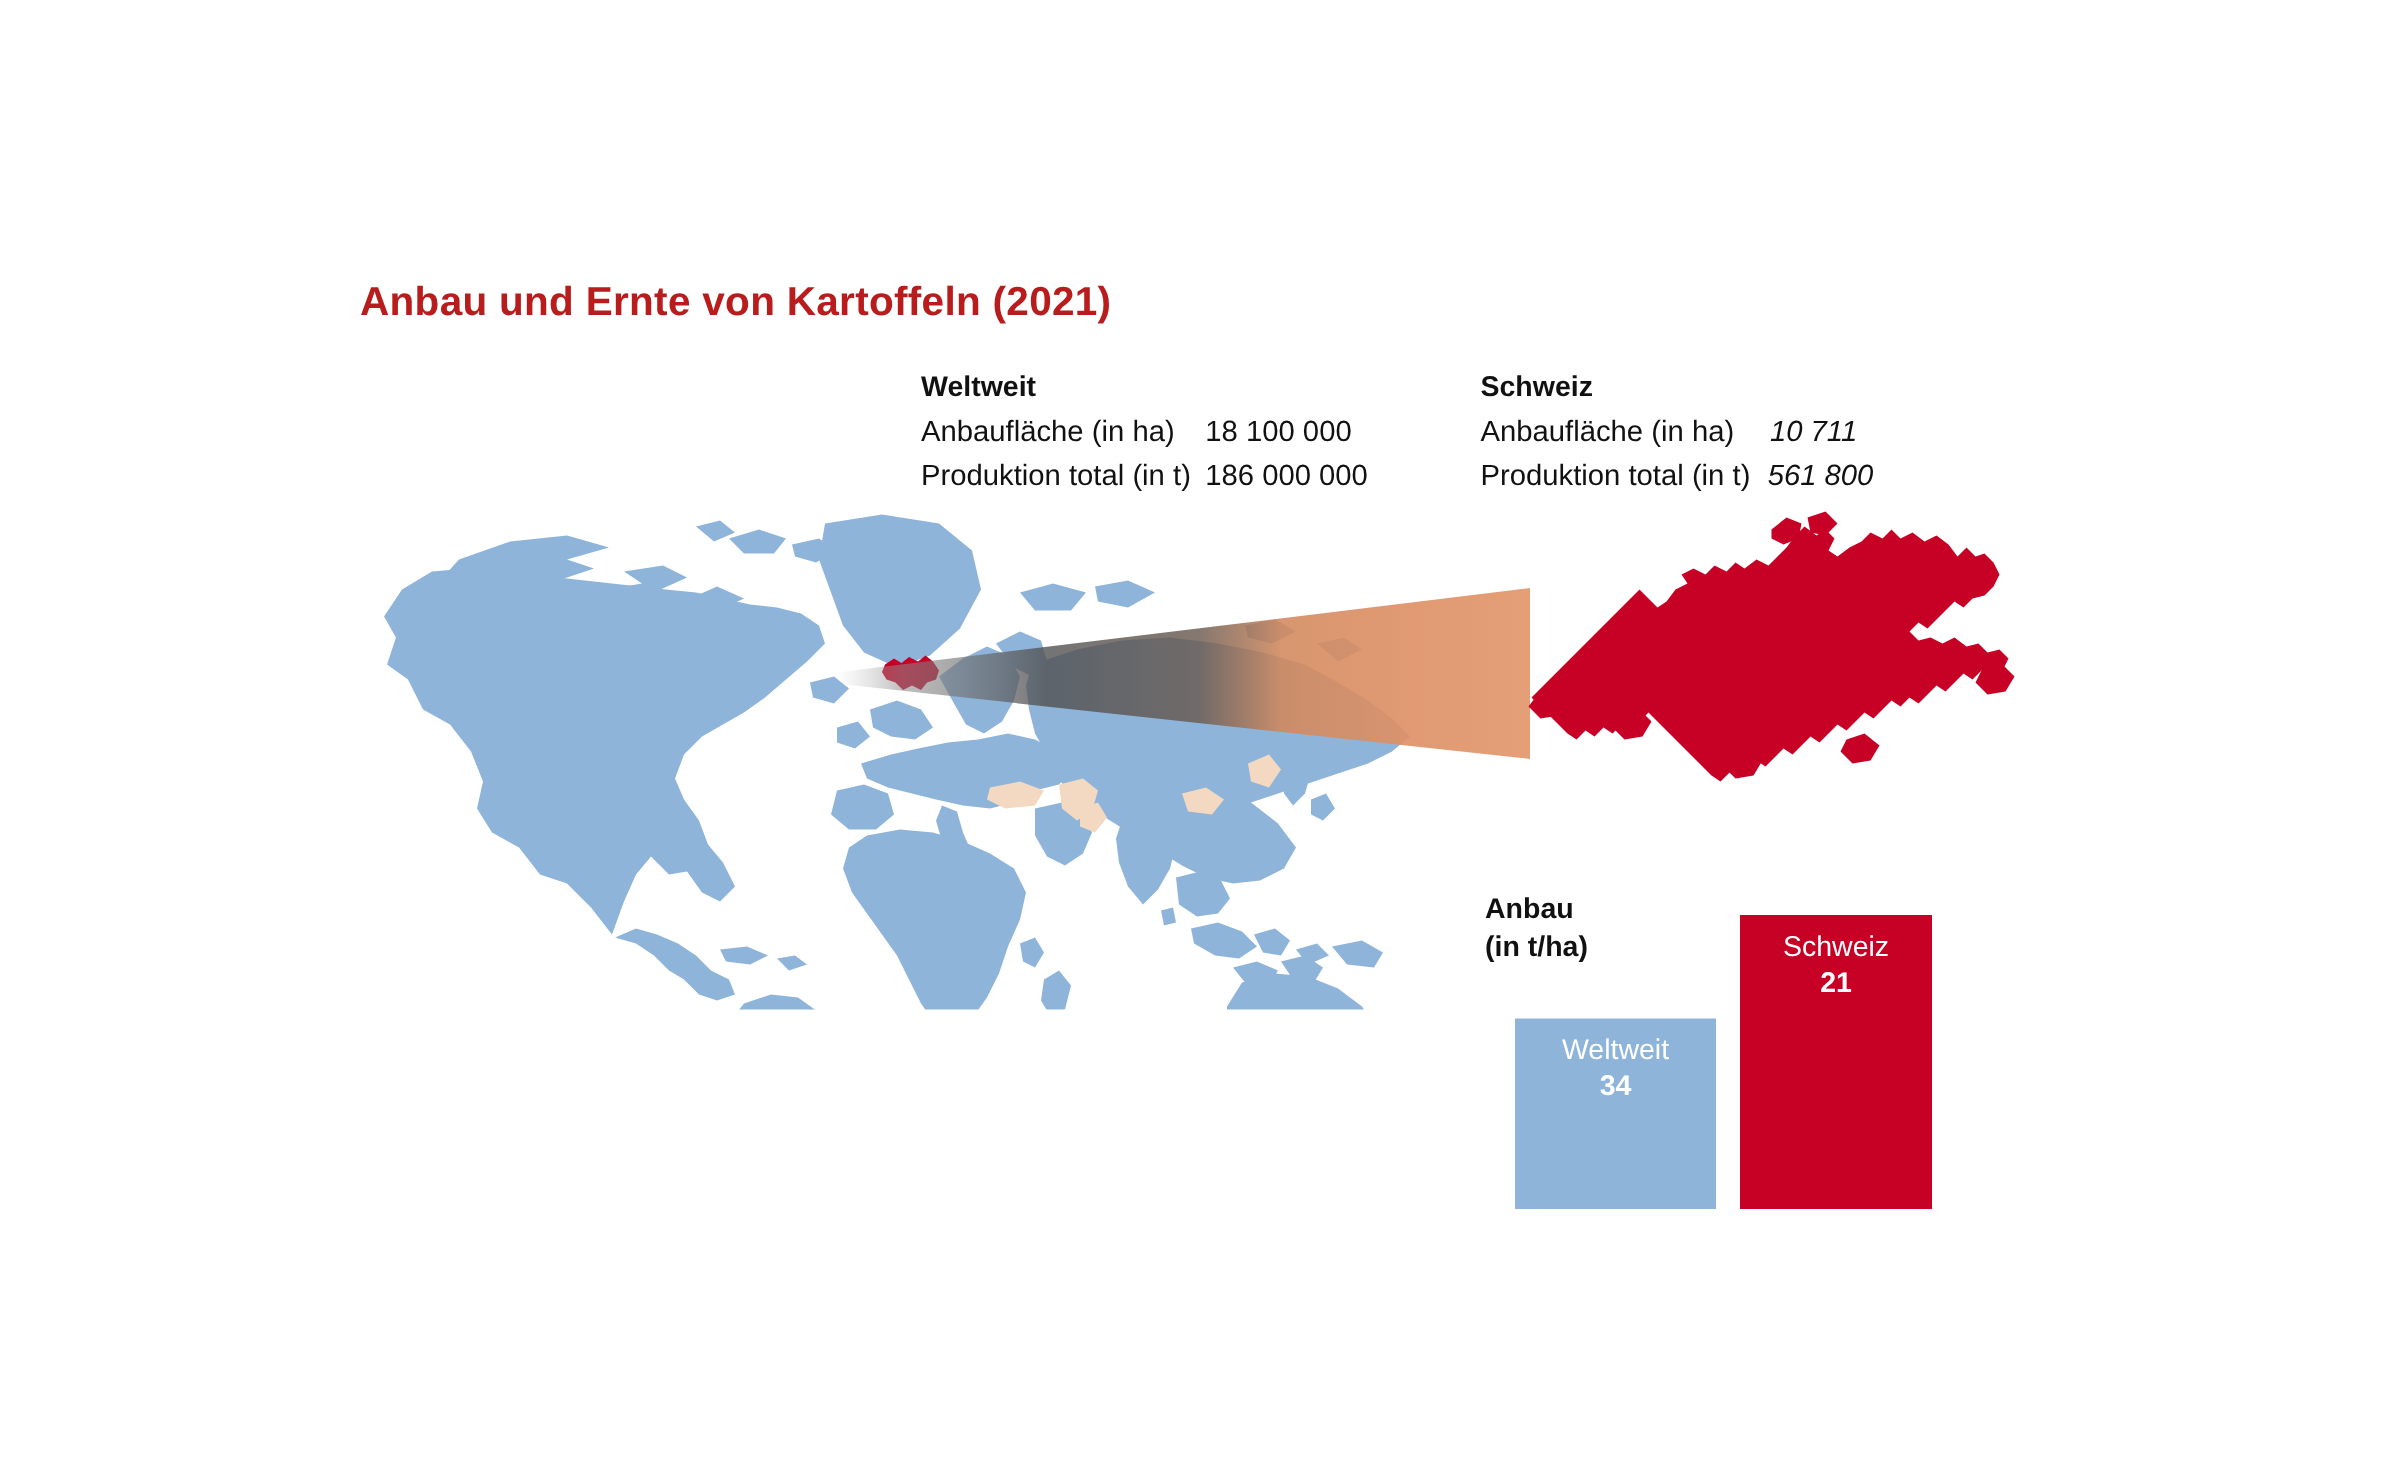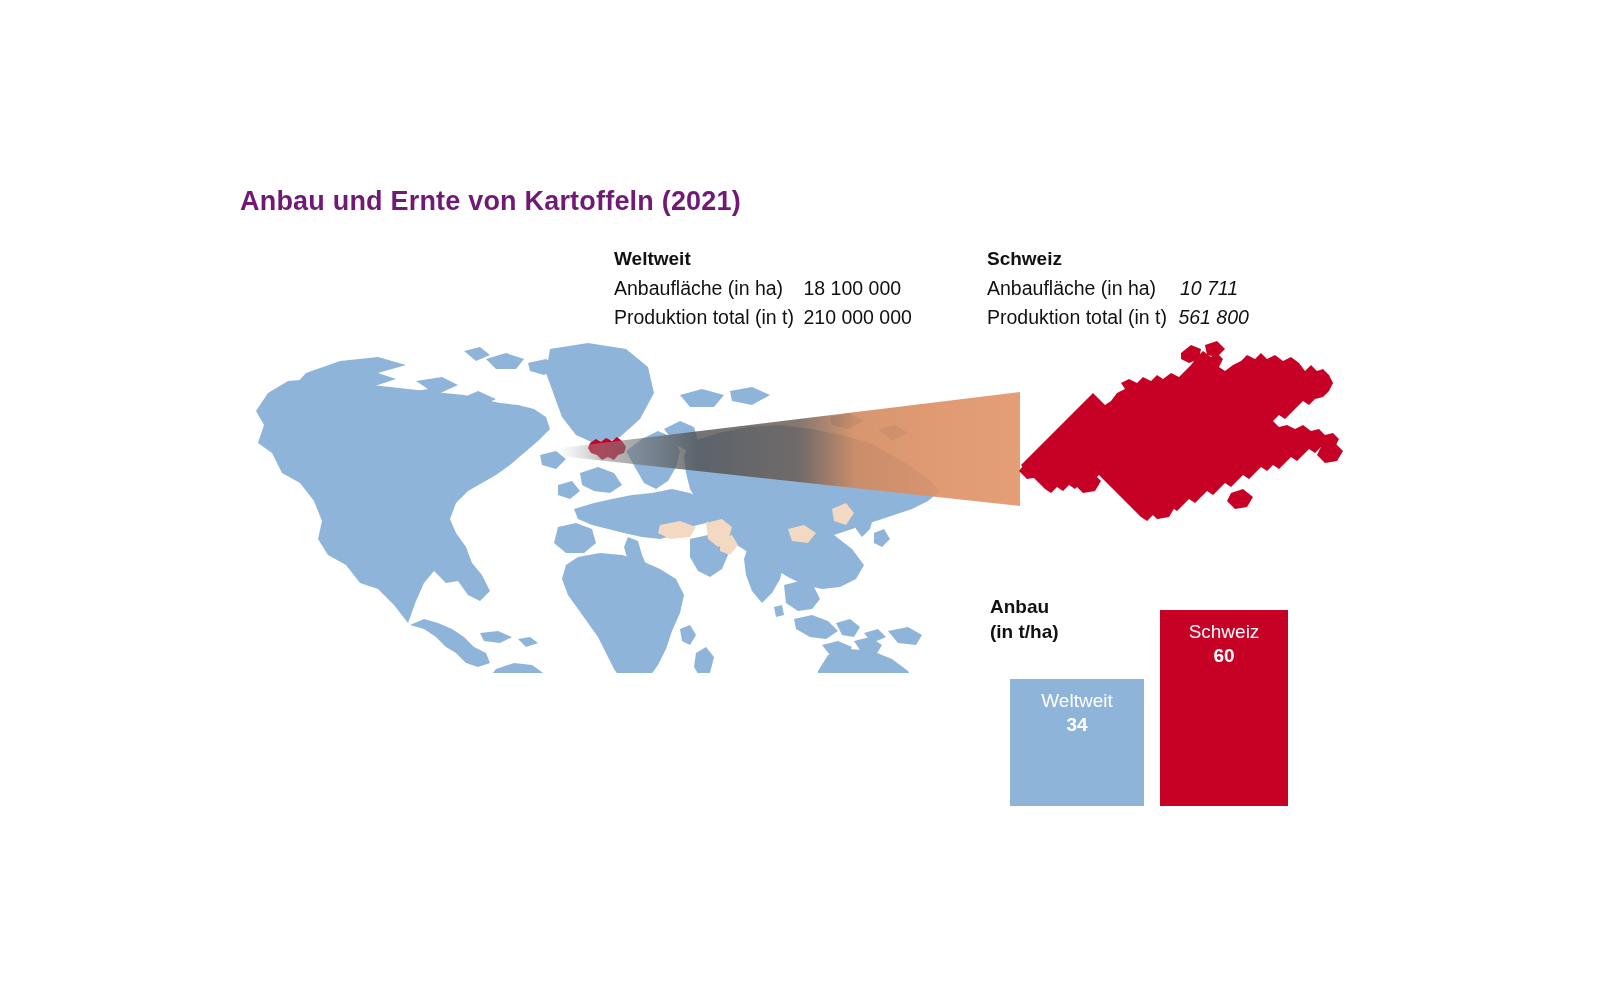--- a/index.html
+++ b/index.html
@@ -17,21 +17,21 @@
   }
 
   
   #page-title {
     position: absolute;
     left: 240px;
     top: 186px;
     font-size: 27px;
     font-weight: bold;
     letter-spacing: 0.2px;
-    color: #701a75;
+    color: #b91c1c;
     white-space: nowrap;
   }
 
   
   .stat-block {
     position: absolute;
     font-size: 19.5px;
     line-height: 29px;
     color: #111111;
   }
@@ -121,21 +121,21 @@
 <div id="page-title">Anbau und Ernte von Kartoffeln (2021)</div>
 
 <div class="stat-block" id="stats-worldwide">
   <span class="stat-heading">Weltweit</span>
   <div class="stat-row">
     <span class="stat-label">Anbaufläche (in ha)</span>
     <span class="stat-value">18 100 000</span>
   </div>
   <div class="stat-row">
     <span class="stat-label">Produktion total (in t)</span>
-    <span class="stat-value">210 000 000</span>
+    <span class="stat-value">186 000 000</span>
   </div>
 </div>
 
 <div class="stat-block" id="stats-switzerland">
   <span class="stat-heading">Schweiz</span>
   <div class="stat-row">
     <span class="stat-label">Anbaufläche (in ha)</span>
     <span class="stat-value">10 711</span>
   </div>
   <div class="stat-row">
@@ -305,15 +305,15 @@
     <span>(in t/ha)</span>
   </div>
 
   <div class="bar" id="bar-weltweit">
     <span class="bar-name">Weltweit</span>
     <span class="bar-value">34</span>
   </div>
 
   <div class="bar" id="bar-schweiz">
     <span class="bar-name">Schweiz</span>
-    <span class="bar-value">60</span>
+    <span class="bar-value">21</span>
   </div>
 </div>
 
 </body></html>

